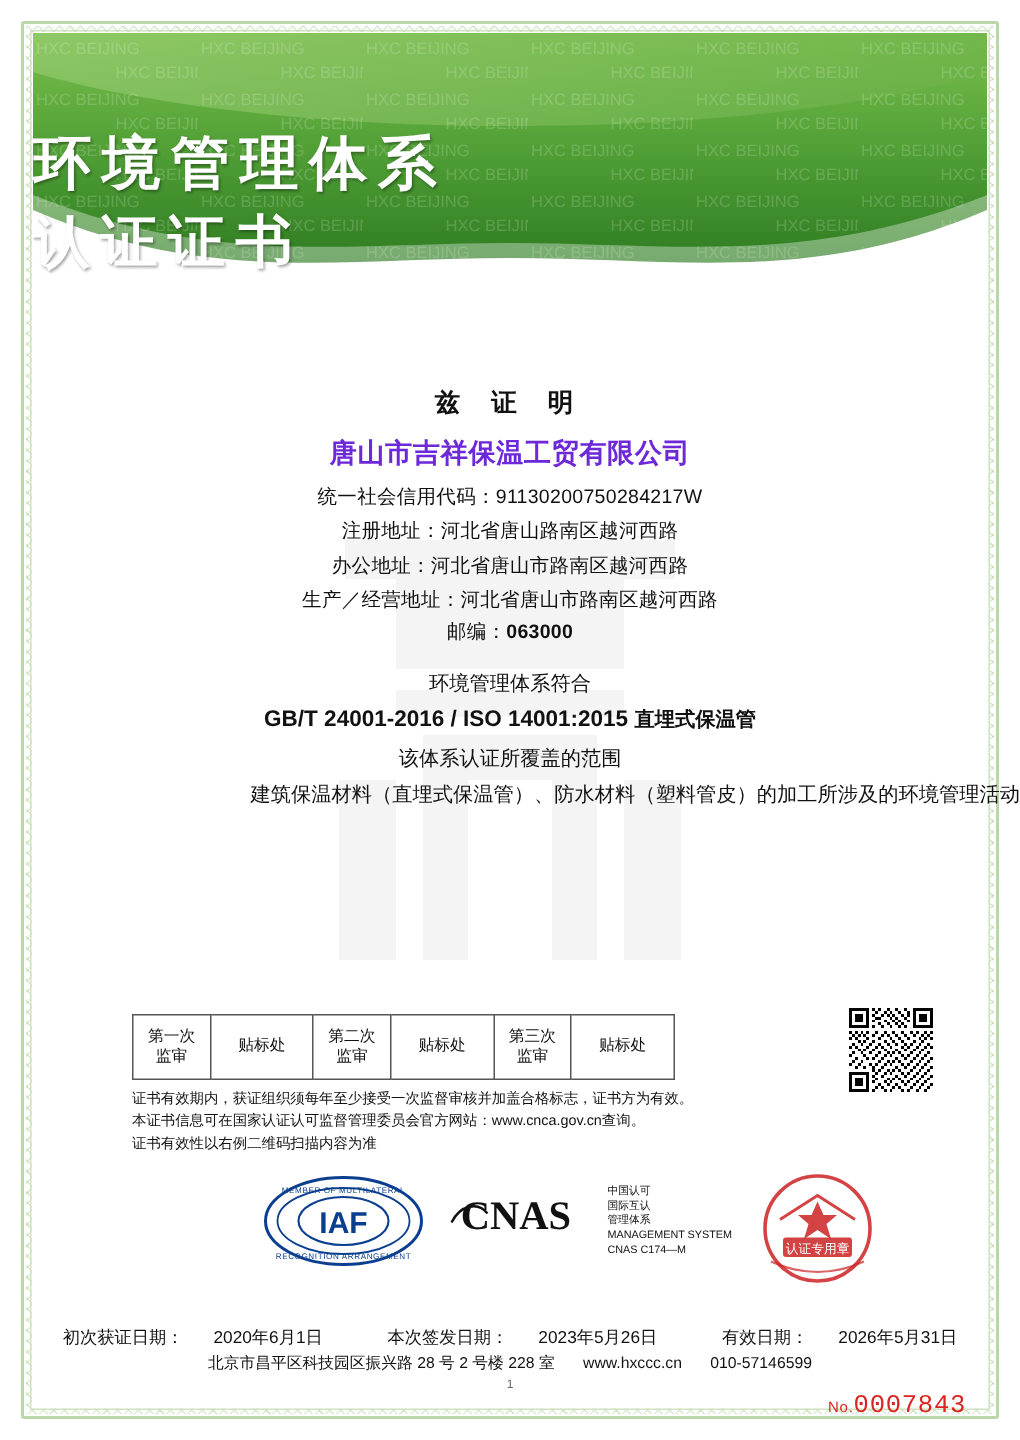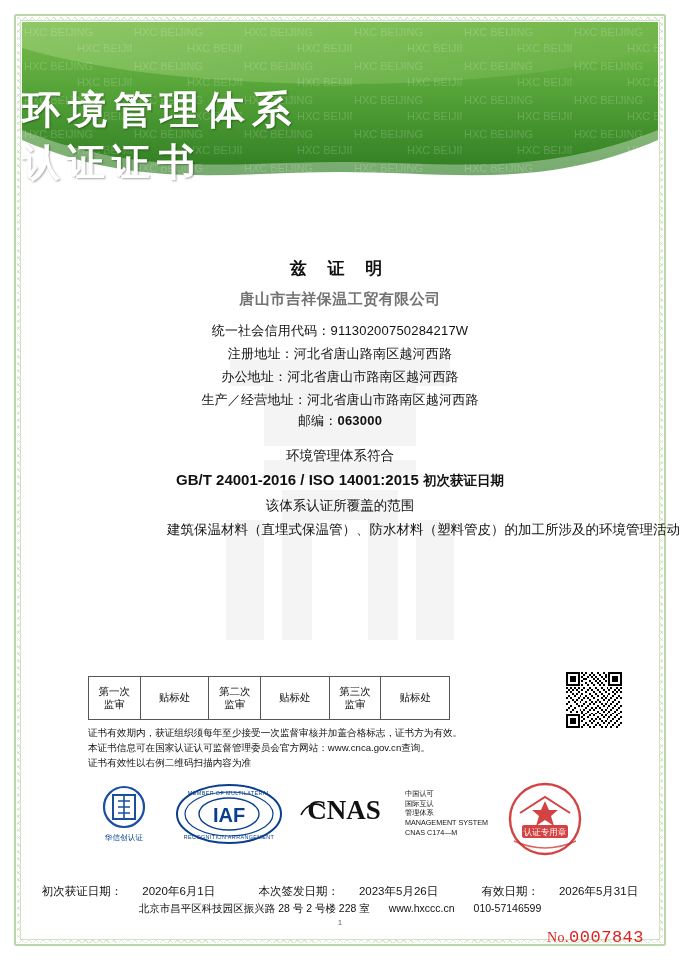--- a/index.html
+++ b/index.html
@@ -106,23 +106,23 @@
     font-size: 17px;
     font-weight: bold;
     letter-spacing: 8px;
     color: #111;
   }
   .company {
     position: absolute;
     left: 0; right: 0;
     top: 290px;
     text-align: center;
-    font-size: 15px;
+    font-size: 18px;
     font-weight: bold;
-    color: #737373;
+    color: #6d28d9;
     letter-spacing: 0.5px;
   }
   .info-line {
     position: absolute;
     left: 0; right: 0;
     text-align: center;
     font-size: 13px;
     color: #111;
     letter-spacing: 0.2px;
   }
@@ -266,21 +266,21 @@
   }
   .serial {
     position: absolute;
     right: 36px;
     top: 928px;
     font-size: 17px;
     color: #d22;
     font-family: "Liberation Mono", monospace;
     letter-spacing: 0.5px;
   }
-  .serial .pfx { font-family: Liberation Serif, serif; font-size: 14px; text-align: right; }
+  .serial .pfx { font-family: Liberation Sans, sans-serif; font-size: 10px; text-align: right; }
 </style>
 </head>
 <body>
 
 <div class="page">
 
   <div class="border-outer"></div>
   <div class="guilloche"></div>
   <div class="border-inner"></div>
 
@@ -330,21 +330,21 @@
   <div class="info-line info-2">注册地址：河北省唐山路南区越河西路</div>
   <div class="info-line info-3">办公地址：河北省唐山市路南区越河西路</div>
   <div class="info-line info-4">生产／经营地址：河北省唐山市路南区越河西路</div>
   <div class="info-line info-5">
     <span class="label">邮编：</span><span>063000</span>
   </div>
 
   <div class="conform">环境管理体系符合</div>
   <div class="standard">
     <span>GB/T 24001-2016 / ISO 14001:2015</span>
-    <span class="tail">初次获证日期</span>
+    <span class="tail">直埋式保温管</span>
   </div>
   <div class="scope-label">该体系认证所覆盖的范围</div>
   <div class="scope-text">建筑保温材料（直埋式保温管）、防水材料（塑料管皮）的加工所涉及的环境管理活动</div>
 
   <table class="surv-table">
     <tbody>
         <tr>
       <td class="hd">第一次<br>监审</td>
       <td class="bx">贴标处</td>
       <td class="hd">第二次<br>监审</td>
@@ -399,28 +399,20 @@
   </svg>
 
   <div class="notes">
     <div>证书有效期内，获证组织须每年至少接受一次监督审核并加盖合格标志，证书方为有效。</div>
     <div>本证书信息可在国家认证认可监督管理委员会官方网站：www.cnca.gov.cn查询。</div>
     <div>证书有效性以右例二维码扫描内容为准</div>
   </div>
 
   <div class="logos">
 
-    <div class="logo" style="left:8px; top:2px; width:72px;">
-      <svg viewBox="0 0 60 46" width="60" height="46" style="display:block;margin:0 auto;">
-        <circle cx="30" cy="22" r="20" fill="none" stroke="#1a4fa0" stroke-width="2.2"></circle>
-        <rect x="19" y="10" width="22" height="24" fill="none" stroke="#1a4fa0" stroke-width="2"></rect>
-        <path d="M24 16h12M24 22h12M24 28h12M30 10v24" stroke="#1a4fa0" stroke-width="1.6"></path>
-      </svg>
-      <div class="logo-caption">华信创认证</div>
-    </div>
 
     <div class="logo" style="left:95px; top:0px; width:108px;">
       <svg viewBox="0 0 108 62" width="108" height="62" style="display:block;">
         <ellipse cx="54" cy="31" rx="52" ry="29" fill="none" stroke="#0a3f8f" stroke-width="2"></ellipse>
         <ellipse cx="54" cy="31" rx="44" ry="22" fill="none" stroke="#0a3f8f" stroke-width="1.2"></ellipse>
         <ellipse cx="54" cy="31" rx="30" ry="16" fill="#ffffff" stroke="#0a3f8f" stroke-width="1.4"></ellipse>
         <text x="54" y="39" text-anchor="middle" font-family="Liberation Sans, sans-serif" font-size="20" font-weight="bold" fill="#0a3f8f">IAF</text>
         <text x="54" y="12" text-anchor="middle" font-family="Liberation Sans, sans-serif" font-size="5.4" fill="#0a3f8f" letter-spacing="0.4">MEMBER OF MULTILATERAL</text>
         <text x="54" y="56" text-anchor="middle" font-family="Liberation Sans, sans-serif" font-size="5.4" fill="#0a3f8f" letter-spacing="0.4">RECOGNITION ARRANGEMENT</text>
       </svg>

